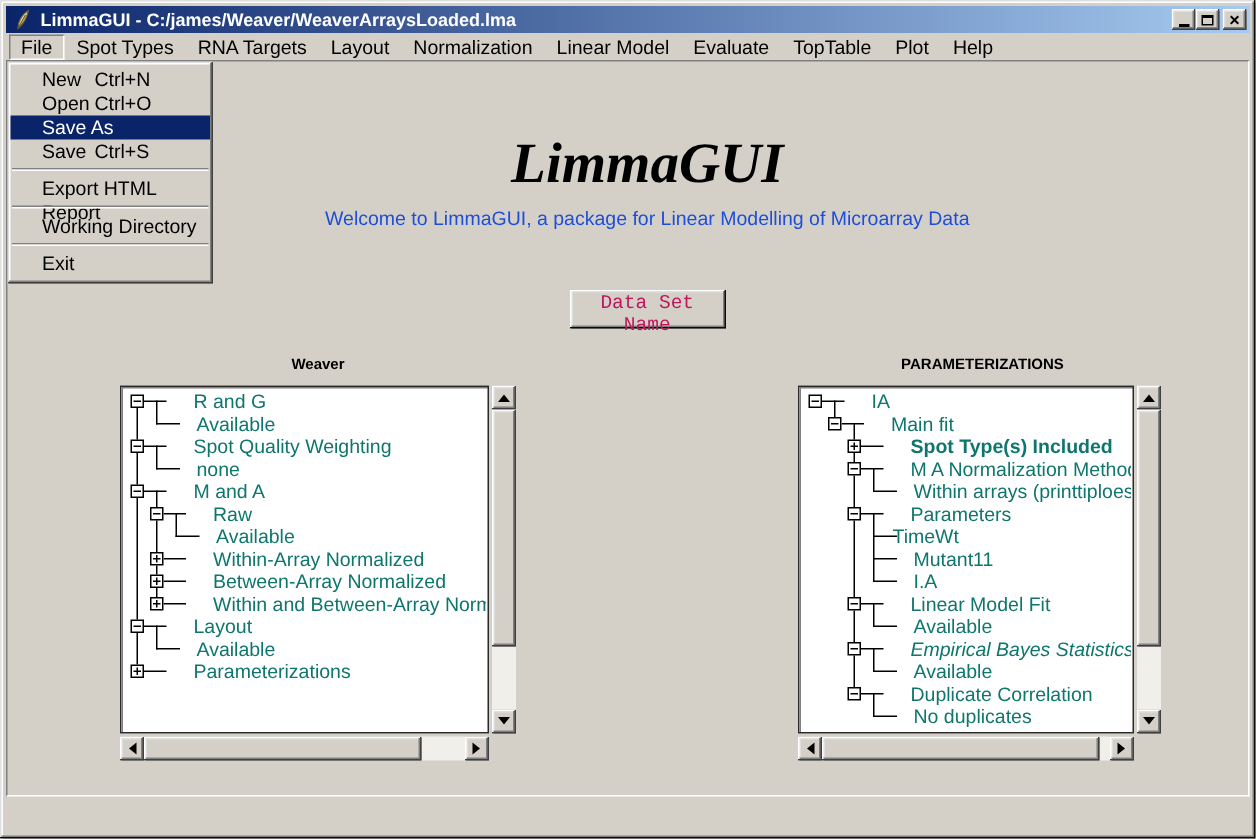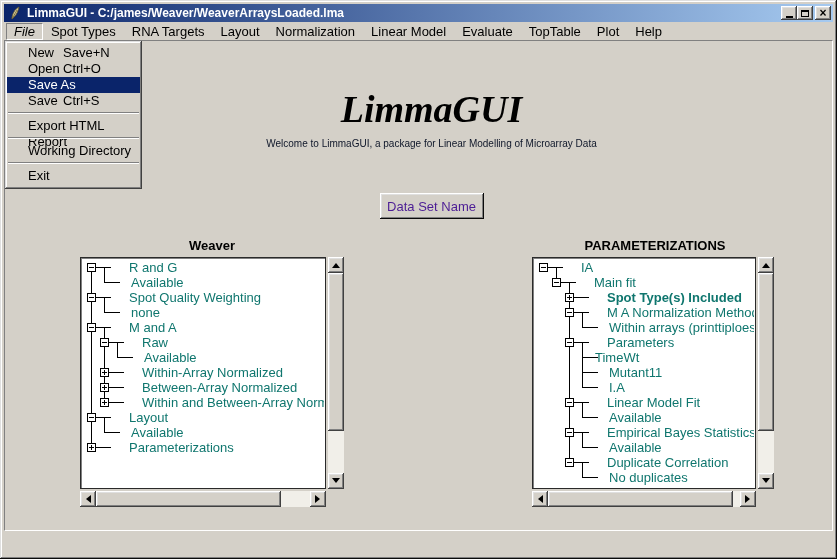--- a/index.html
+++ b/index.html
@@ -28,33 +28,33 @@
         box-shadow:inset -1px -1px #404040, inset 1px 1px #ffffff, inset -2px -2px #808080, inset 2px 2px #dfdfdf;
         display:flex;align-items:center;justify-content:center;}
   .wbtn.close{margin-left:2px;}
   .glyph-min{width:7px;height:2px;background:#000;margin-top:7px;}
   .glyph-max{width:8px;height:7px;border:1px solid #000;border-top-width:2px;box-sizing:border-box;}
   .glyph-close{font-size:12px;font-weight:bold;color:#000;line-height:12px;margin-top:-1px;}
   
   .menubar{position:absolute;left:4px;top:22px;right:4px;height:18px;background:var(--window-bg);
            display:flex;align-items:center;font-size:13px;color:#000;padding-left:2px;}
   .mbitem{padding:1px 8px;white-space:nowrap;}
-  .mbitem.pressed{border:1px solid;border-color:#808080 #ffffff #ffffff #808080;padding:0 7px;font-style:italic;}
+  .mbitem.pressed{border:1px solid;border-color:#808080 #ffffff #ffffff #808080;padding:0 7px;}
   
   .content{position:absolute;left:4px;top:40px;width:827px;height:489px;
            border:1px solid;border-color:#808080 #ffffff #ffffff #808080;background:var(--window-bg);}
   .center-col{position:absolute;left:26px;right:0;top:0;text-align:center;}
   .app-title{position:absolute;top:46px;left:0;right:0;
              font-family:"Liberation Serif",serif;font-style:italic;font-weight:bold;font-size:38px;color:#000;}
-  .welcome{position:absolute;top:97px;left:0;right:0;font-size:10px;color:#0f172a;}
-  .btn3d{background:var(--window-bg);border:none;color:#4c1d95;font-family:Liberation Sans, sans-serif;
+  .welcome{position:absolute;top:97px;left:0;right:0;font-size:13px;color:#1d4ed8;}
+  .btn3d{background:var(--window-bg);border:none;color:#be185d;font-family:Liberation Mono, monospace;
          box-shadow:inset -1px -1px #0a0a0a, inset 1px 1px #ffffff, inset -2px -2px #808080, inset 2px 2px #dfdfdf;}
   .dataset-btn{position:absolute;top:152px;left:50%;transform:translateX(-50%);
                width:104px;height:26px;font-size:13px;}
-  .tree-label{position:absolute;top:197px;font-weight:bold;font-size:13px;color:#000;text-align:center;}
+  .tree-label{position:absolute;top:197px;font-weight:bold;font-size:10px;color:#000;text-align:center;}
   #lbl0{left:74px;width:266px;}
   #lbl1{left:527px;width:246px;}
   
   .treewidget{position:absolute;top:216px;}
   #tw0{left:75px;width:264px;height:250px;}
   #tw1{left:527px;width:242px;height:250px;}
   .tcanvas{position:absolute;left:0;top:0;height:232px;background:var(--canvas-bg);
            border:1px solid #2a2a2a;box-sizing:border-box;box-shadow:inset 1px 1px #808080;}
   #tw0 .tcanvas{width:246px;} #tw1 .tcanvas{width:224px;}
   .tinner{position:absolute;left:2px;top:2px;right:1px;bottom:1px;overflow:hidden;}
@@ -240,21 +240,21 @@
             <span class="tlabel" style="left: 74px; top: 120px;">I.A</span>
             <div class="tline" style="left: 47px; top: 142px; width: 1px; height: 16px;"></div>
             <div class="tline" style="left: 39px; top: 142px; width: 15px; height: 1px;"></div>
             <div class="tbox" style="left: 30px; top: 138px;"></div>
             <span class="tlabel" style="left: 72px; top: 135px;">Linear Model Fit</span>
             <div class="tline" style="left: 47px; top: 157px; width: 16px; height: 1px;"></div>
             <span class="tlabel" style="left: 74px; top: 150px;">Available</span>
             <div class="tline" style="left: 47px; top: 172px; width: 1px; height: 16px;"></div>
             <div class="tline" style="left: 39px; top: 172px; width: 15px; height: 1px;"></div>
             <div class="tbox" style="left: 30px; top: 168px;"></div>
-            <span class="tlabel" style="left: 72px; top: 165px;">Empirical Bayes Statistics</span>
+            <span class="tlabel" style="left: 72px; top: 165px; font-style: italic;">Empirical Bayes Statistics</span>
             <div class="tline" style="left: 47px; top: 187px; width: 16px; height: 1px;"></div>
             <span class="tlabel" style="left: 74px; top: 180px;">Available</span>
             <div class="tline" style="left: 47px; top: 202px; width: 1px; height: 16px;"></div>
             <div class="tline" style="left: 39px; top: 202px; width: 15px; height: 1px;"></div>
             <div class="tbox" style="left: 30px; top: 198px;"></div>
             <span class="tlabel" style="left: 72px; top: 195px;">Duplicate Correlation</span>
             <div class="tline" style="left: 47px; top: 217px; width: 16px; height: 1px;"></div>
             <span class="tlabel" style="left: 74px; top: 210px;">No duplicates</span>
           </div>
         </div>
@@ -275,21 +275,21 @@
         <span class="sbtn right">
             <span class="tri tri-right"></span>
           </span>
       </div>
     </div>
   </div>
 
   <div class="filemenu" id="filemenu">
       <div class="mitem">
         <span class="mlabel">New</span>
-        <span class="maccel">Save+N</span>
+        <span class="maccel">Ctrl+N</span>
       </div>
       <div class="mitem">
         <span class="mlabel">Open</span>
         <span class="maccel">Ctrl+O</span>
       </div>
       <div class="mitem hl">
         <span class="mlabel">Save As</span>
       </div>
       <div class="mitem">
         <span class="mlabel">Save</span>

